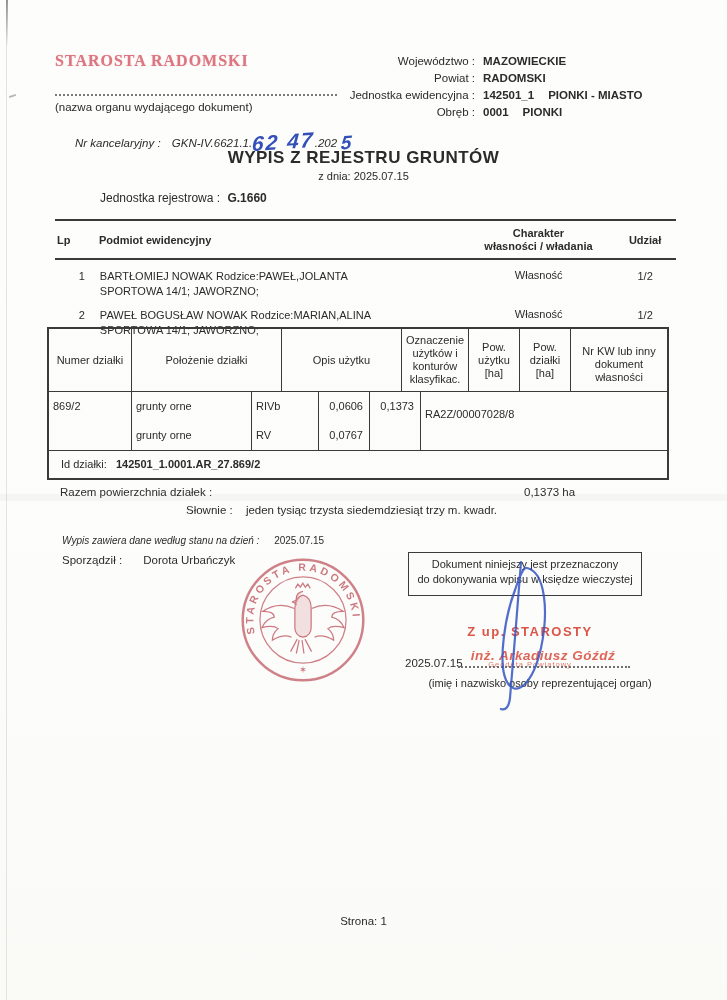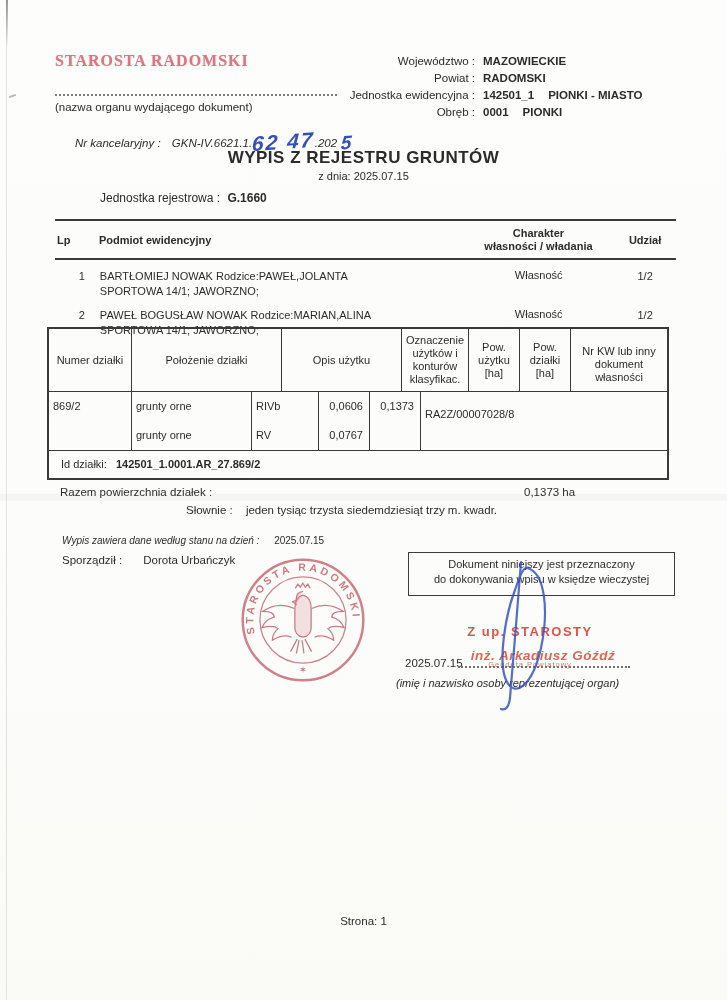--- a/index.html
+++ b/index.html
@@ -80,35 +80,35 @@
   .slownie{left:186px;top:504px;font-size:11.5px;}
   .slownie .val{margin-left:10px;}
 
   
   .state-line{left:62px;top:535px;font-size:10px;font-style:italic;}
   .state-line .val{font-style:normal;margin-left:12px;}
   .prepared{left:62px;top:554px;font-size:11.5px;}
   .prepared .val{margin-left:18px;}
 
   .purpose-box{
-    left:408px;top:552px;width:267px;height:44px;border:1.5px solid #3c3c3c;
+    left:408px;top:552px;width:234px;height:44px;border:1.5px solid #3c3c3c;
     font-size:11px;text-align:center;padding-top:4px;line-height:15px;box-sizing:border-box;
   }
 
   .stamp-wrap{left:236px;top:553px;width:134px;height:134px;filter:blur(.35px);opacity:.92;}
 
   .auth-red{left:440px;top:624px;width:180px;text-align:center;font-size:13px;font-weight:bold;
     color:rgba(214,62,48,.88);letter-spacing:1.5px;}
   .signer-red{left:448px;top:648px;width:190px;text-align:center;font-size:13.5px;font-weight:bold;font-style:italic;
     color:rgba(214,62,48,.8);letter-spacing:.5px;filter:blur(.3px);}
   .signer-title-red{left:455px;top:660px;width:150px;text-align:center;font-size:7.5px;
     color:rgba(214,62,48,.7);letter-spacing:1px;filter:blur(.4px);}
   .sign-date{left:405px;top:657px;font-size:11.5px;}
   .sign-dots{left:458px;top:666px;width:172px;border-bottom:2px dotted #6f6f6d;height:0;}
-  .sign-caption{left:396px;top:677px;width:240px;font-size:11px;font-style:italic;}
+  .sign-caption{left:420px;top:677px;width:240px;text-align:center;font-size:11px;}
 
   .signature{left:473px;top:560px;width:104px;height:152px;z-index:5;}
 
   .page-no{left:0;top:915px;width:727px;text-align:center;font-size:11.5px;}
 </style>
 </head>
 <body>
 
 <div class="page">
 

